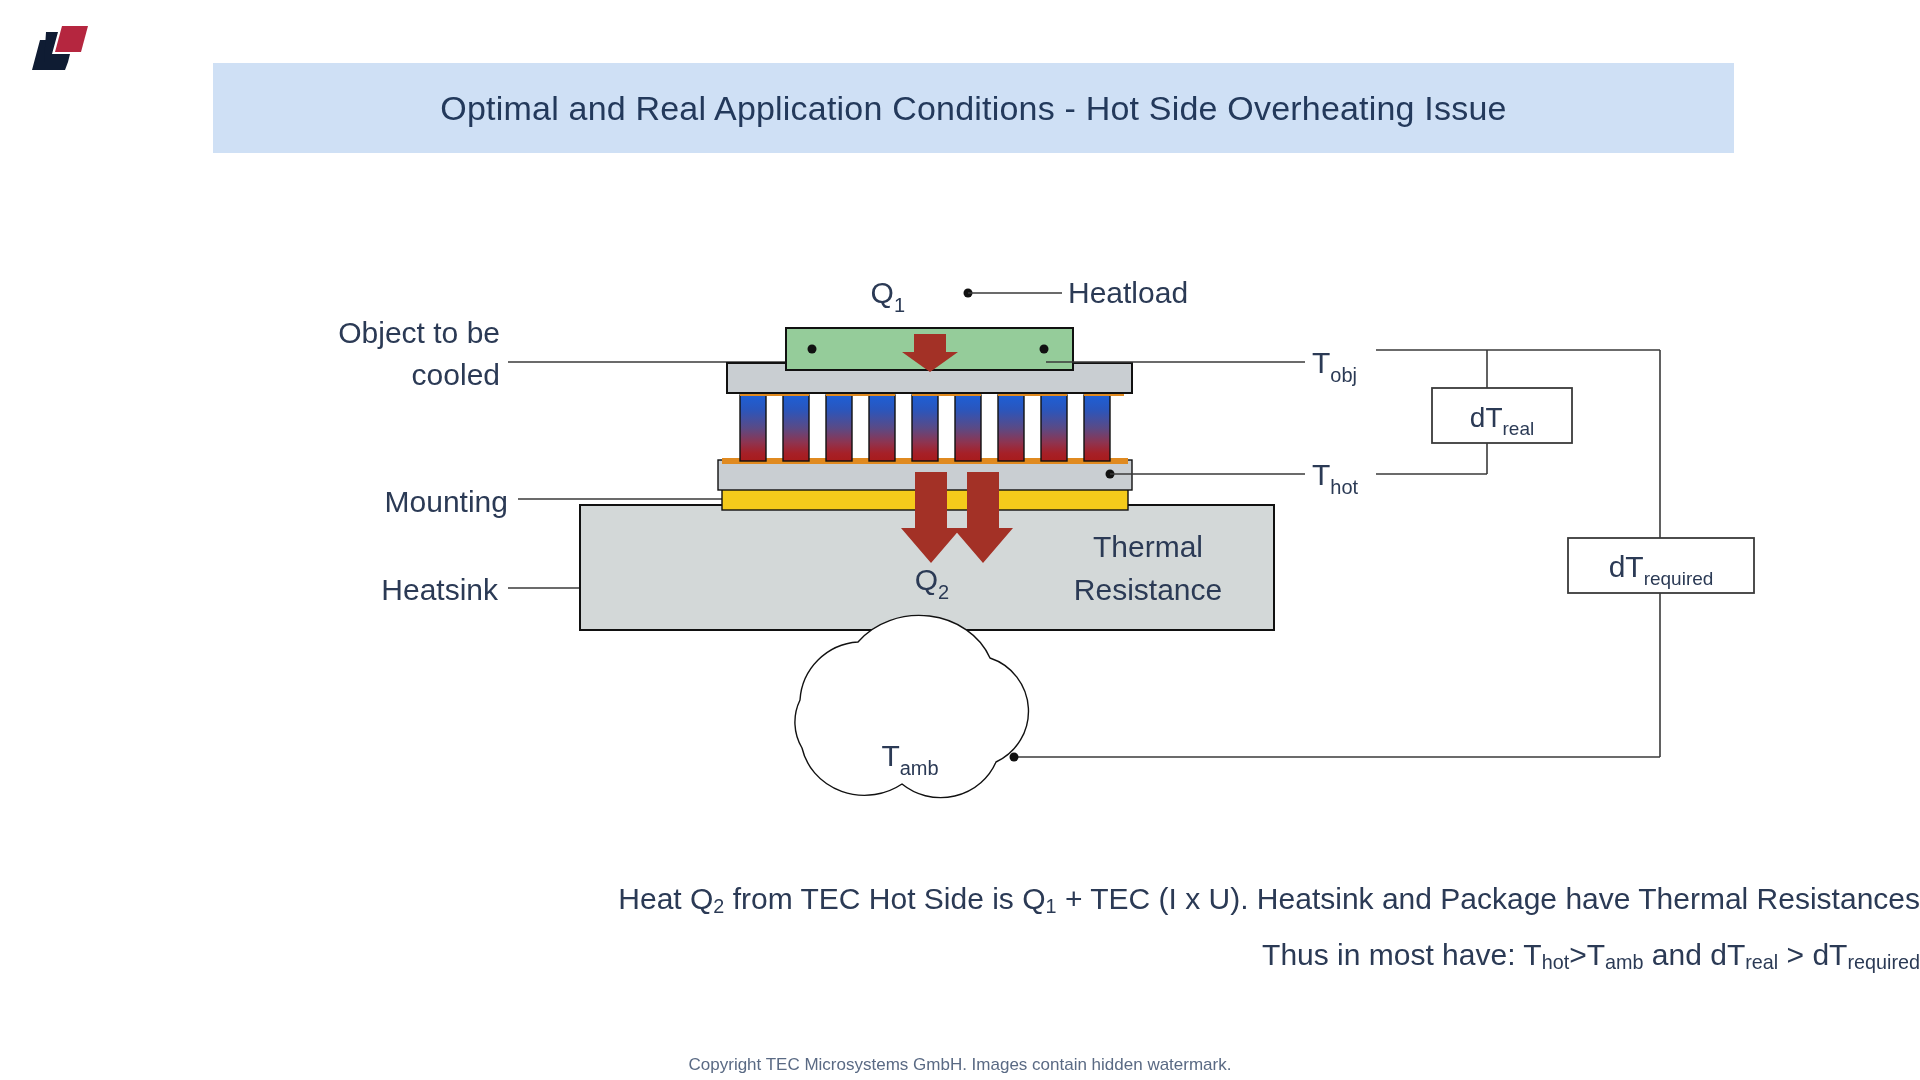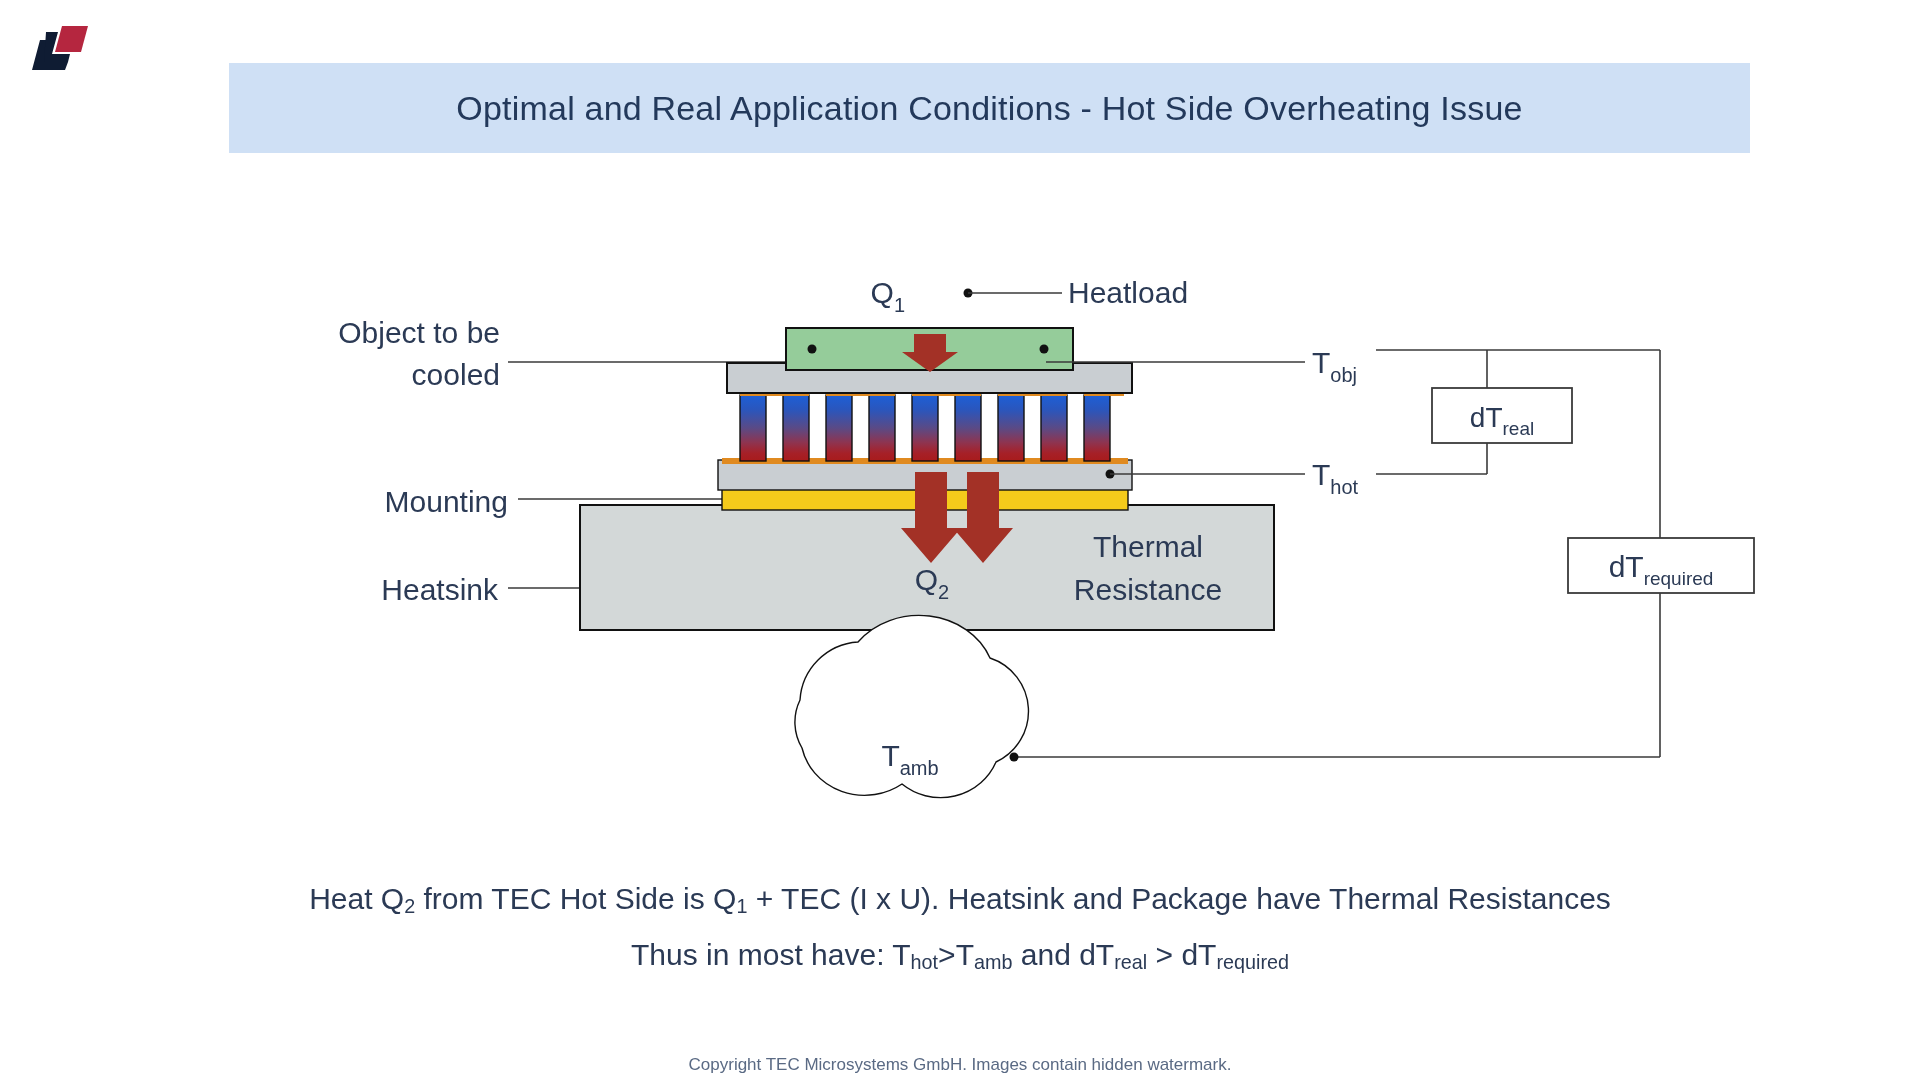--- a/index.html
+++ b/index.html
@@ -3,29 +3,29 @@
 <meta charset="utf-8">
 <style>
   html,body{margin:0;padding:0;}
   body{
     width:1920px;height:1080px;background:#ffffff;overflow:hidden;
     font-family:"Liberation Sans","DejaVu Sans",sans-serif;
     color:#2b3a55;position:relative;
   }
   .logo{position:absolute;left:24px;top:14px;width:90px;height:56px;}
   .title-banner{
-    position:absolute;left:229px;top:63px;width:1521px;height:90px;
+    position:absolute;left:213px;top:63px;width:1521px;height:90px;
     background:#cfe0f5;display:flex;align-items:center;justify-content:center;
   }
   .title-banner span{
     font-size:34px;color:#23395b;letter-spacing:.2px;font-weight:400;white-space:nowrap;
   }
   .stage{position:absolute;left:0;top:0;width:1920px;height:1080px;}
   .cap{
-    position:absolute;left:0;width:1920px;text-align:center;
+    position:absolute;left:0;width:1920px;text-align:right;
     font-size:30px;color:#2b3a55;white-space:nowrap;
   }
   .cap1{top:882px;}
   .cap2{top:938px;}
   .footer{
     position:absolute;left:0;top:1055px;width:1920px;text-align:center;
     font-size:17px;color:#5a6a84;
   }
   sub{font-size:.66em;vertical-align:-0.22em;letter-spacing:0;}
   svg text{font-family:"Liberation Sans","DejaVu Sans",sans-serif;fill:#2b3a55;}

